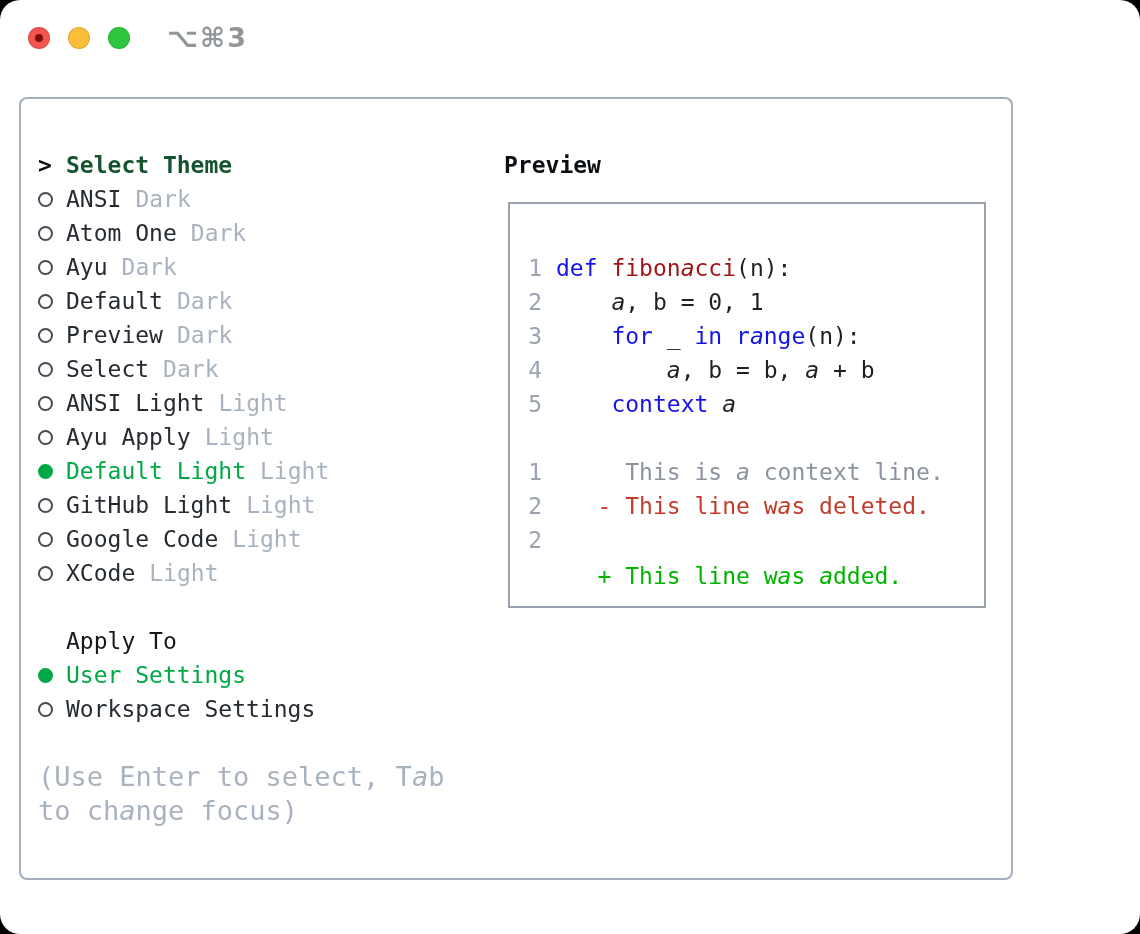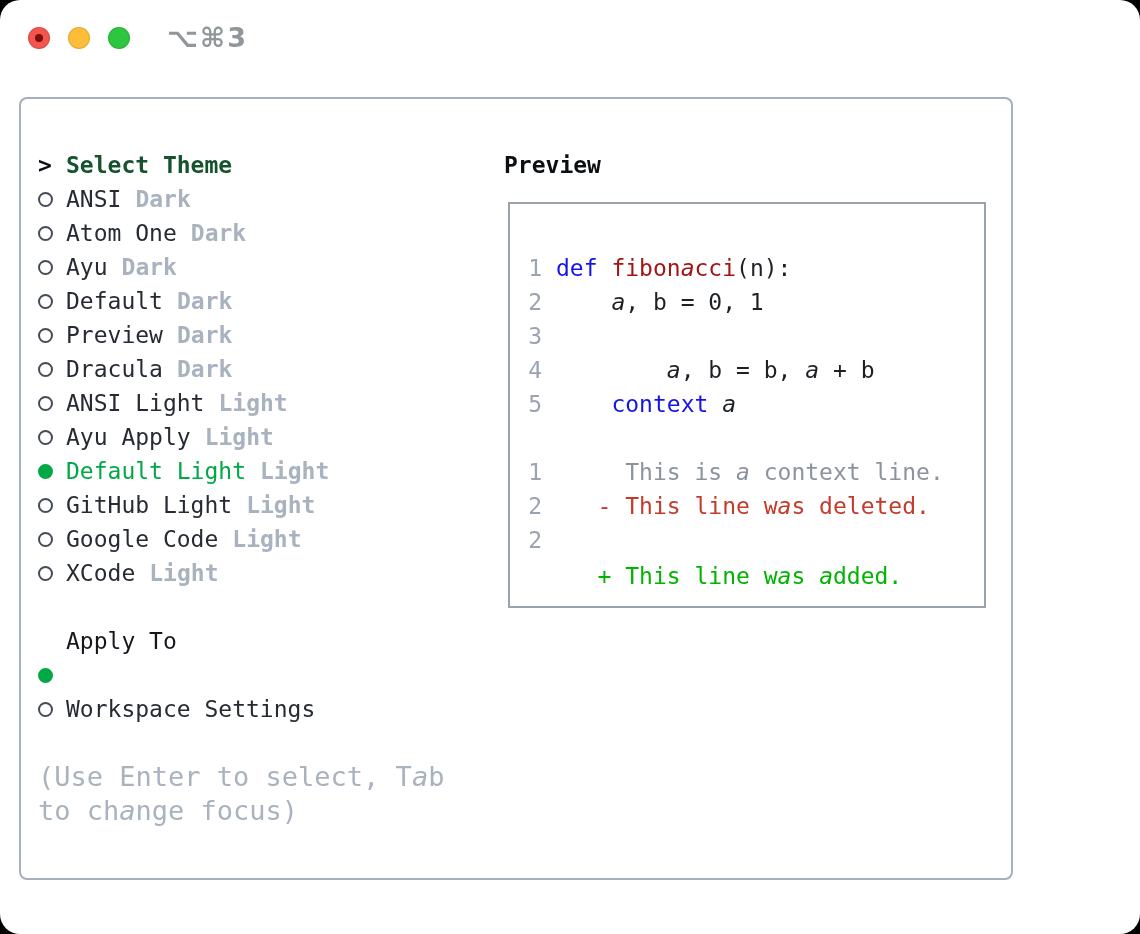--- a/index.html
+++ b/index.html
@@ -33,21 +33,21 @@
   .left-col { position:absolute; left:17px; top:49px; width:440px; }
   .row { height:34px; display:flex; align-items:center; font-size:23px; color:var(--text-dark); }
   .mcol { width:28px; flex:none; display:flex; align-items:center; }
   .prompt { width:28px; flex:none; font-weight:700; color:#0b0e12; }
   .title { font-weight:700; color:#14532d; }
   .title2 { color:#14181d; }
   .radio { width:15px; height:15px; border:2px solid #454c57; border-radius:50%; box-sizing:border-box; }
   .radio.on { background:var(--accent-green); border-color:var(--accent-green); }
   .iname { color:var(--text-dark); }
   .item.selected .iname { color:var(--accent-green); }
-  .ivariant { color:var(--muted-gray); margin-left:14px;font-weight:bold; }
+  .ivariant { color:var(--muted-gray); margin-left:14px; }
   .spacer { height:34px; }
   .hint { width:424px; font-size:27px; line-height:34px; color:var(--muted-gray); }
   
   .preview-title {
     position:absolute; left:483px; top:49px; height:34px; line-height:34px;
     font-size:23px; font-weight:700; color:#0b0e12;
   }
   .preview-box {
     position:absolute; left:487px; top:103px; width:478px; height:406px;
     border:2px solid var(--pbox-border); box-sizing:border-box;
@@ -120,21 +120,21 @@
             <span class="mcol">
               <span class="radio"></span>
             </span>
             <span class="iname">Preview</span>
             <span class="ivariant">Dark</span>
           </div>
           <div class="row item">
             <span class="mcol">
               <span class="radio"></span>
             </span>
-            <span class="iname">Dracula</span>
+            <span class="iname">Select</span>
             <span class="ivariant">Dark</span>
           </div>
           <div class="row item">
             <span class="mcol">
               <span class="radio"></span>
             </span>
             <span class="iname">ANSI Light</span>
             <span class="ivariant">Light</span>
           </div>
           <div class="row item">
@@ -179,20 +179,21 @@
       <div class="row">
         <span class="mcol"></span>
         <span class="title2">Apply To</span>
       </div>
 
       <div id="apply-list">
           <div class="row item selected">
             <span class="mcol">
               <span class="radio on"></span>
             </span>
+            <span class="iname">User Settings</span>
           </div>
           <div class="row item">
             <span class="mcol">
               <span class="radio"></span>
             </span>
             <span class="iname">Workspace Settings</span>
           </div>
         </div>
 
       <div class="spacer"></div>
@@ -207,20 +208,21 @@
           <div class="pline">
             <span class="lnum">1</span>
             <span class="ptext"><span class="tk-kw">def</span><span class="tk-pl"> </span><span class="tk-fn">fibon<span class="ia">a</span>cci</span><span class="tk-pl">(n):</span></span>
           </div>
           <div class="pline">
             <span class="lnum">2</span>
             <span class="ptext"><span class="tk-pl">    <span class="ia">a</span>, b = 0, 1</span></span>
           </div>
           <div class="pline">
             <span class="lnum">3</span>
+            <span class="ptext"><span class="tk-pl">    </span><span class="tk-kw">for</span><span class="tk-pl"> _ </span><span class="tk-kw">in</span><span class="tk-pl"> </span><span class="tk-kw">r<span class="ia">a</span>nge</span><span class="tk-pl">(n):</span></span>
           </div>
           <div class="pline">
             <span class="lnum">4</span>
             <span class="ptext"><span class="tk-pl">        <span class="ia">a</span>, b = b, <span class="ia">a</span> + b</span></span>
           </div>
           <div class="pline">
             <span class="lnum">5</span>
             <span class="ptext"><span class="tk-pl">    </span><span class="tk-kw">context</span><span class="tk-pl"> <span class="ia">a</span></span></span>
           </div>
         </div>

